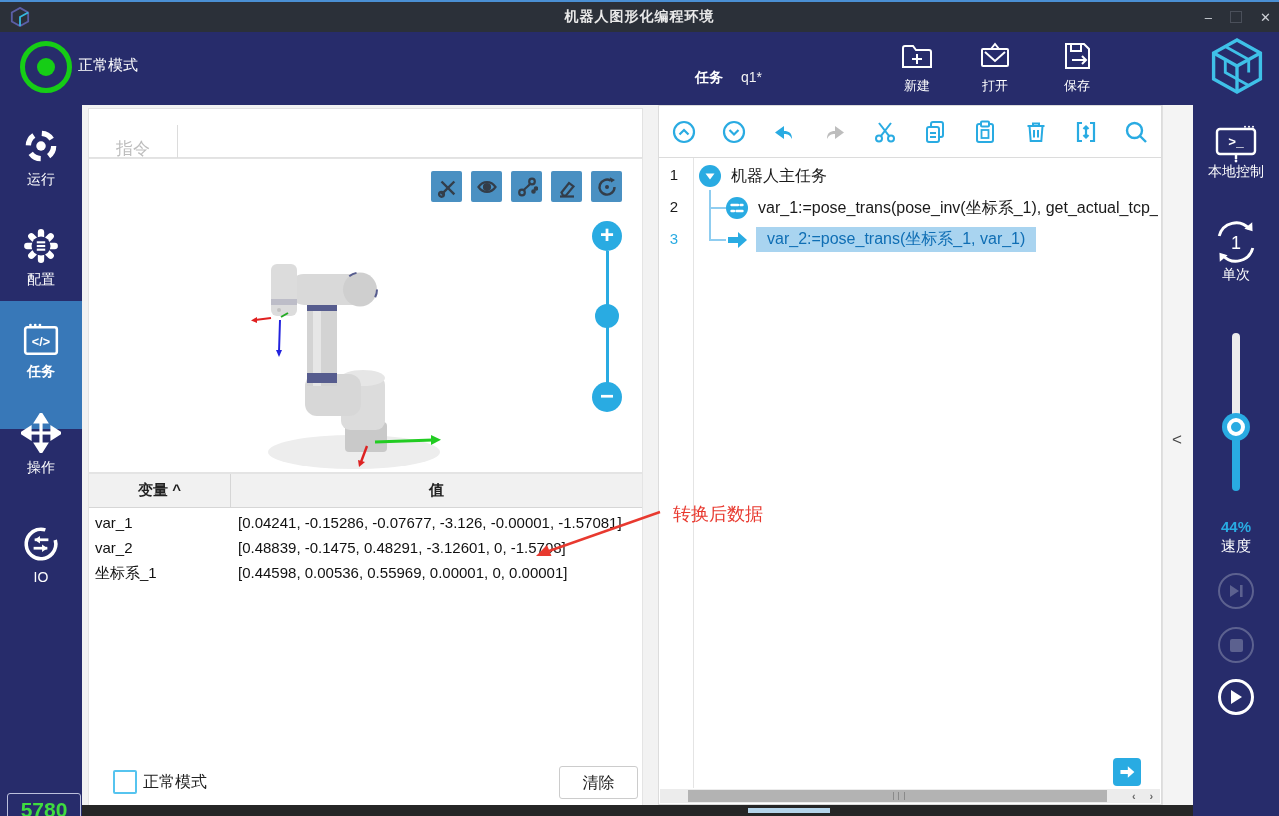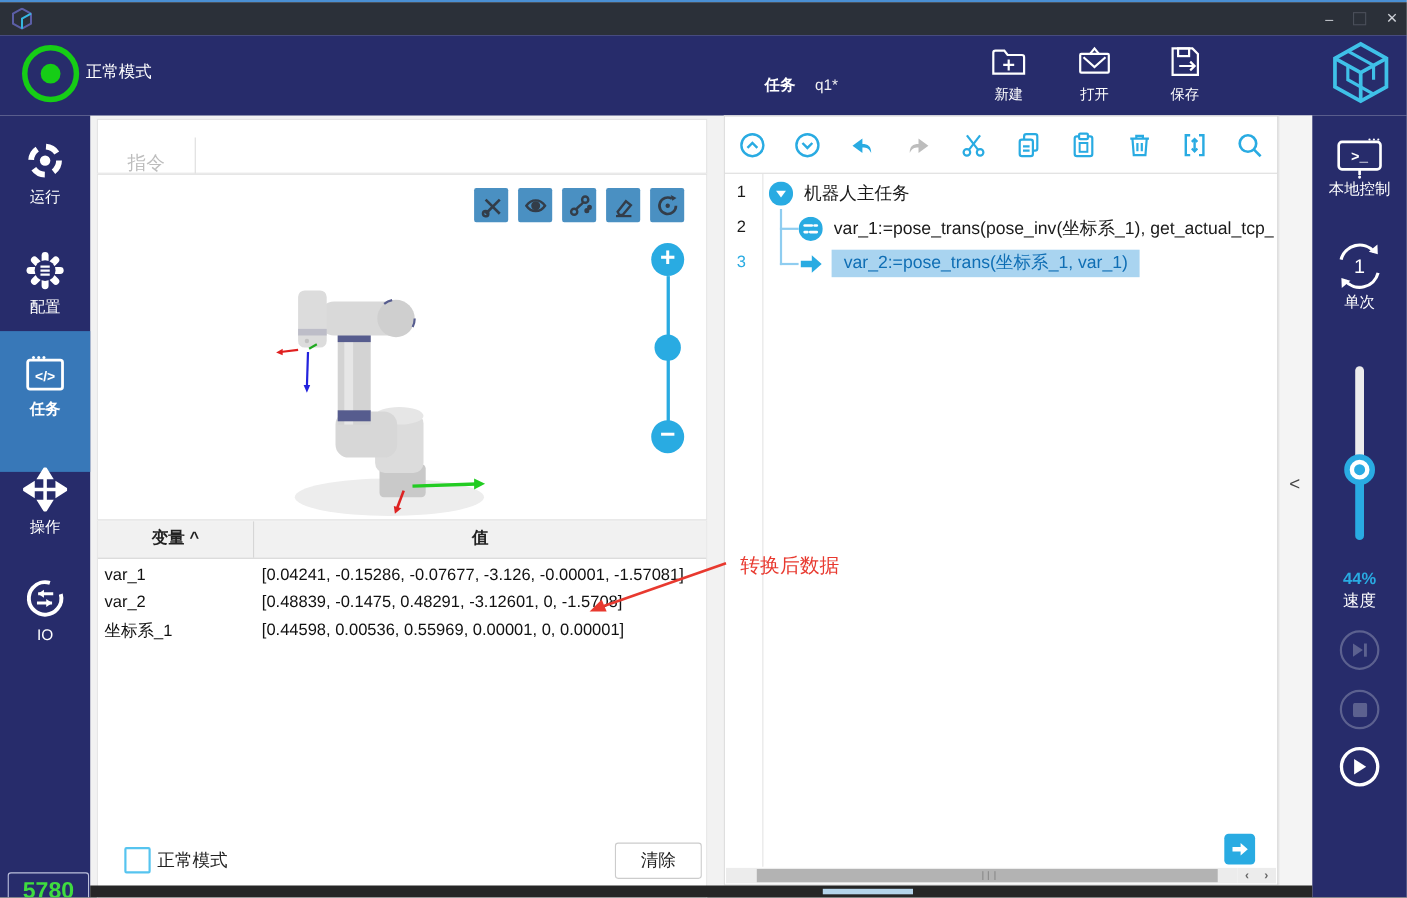--- a/index.html
+++ b/index.html
@@ -119,20 +119,21 @@
 <body>
 
 <div class="screen">
 
   <div class="topline"></div>
   <div class="titlebar">
     <svg class="abs" style="left:10px;top:5px" width="20" height="20" viewBox="0 0 40 44">
       <polygon points="20,2 38,12 38,32 20,42 2,32 2,12" fill="none" stroke="#5b5ea6" stroke-width="4"></polygon>
       <polyline points="38,12 20,22 20,42" fill="none" stroke="#35b8e0" stroke-width="4"></polyline>
     </svg>
+    <span class="win-title">机器人图形化编程环境</span>
     <div class="win-controls">
       <span>–</span>
       <span class="win-max"></span>
       <span>✕</span>
     </div>
   </div>
 
   <div class="header">
     <div class="mode-ind">
         <div class="dot"></div>
@@ -209,21 +210,21 @@
     <div class="side-item active" style="top:196px;height:106px;padding-top:22px">
       <svg width="38" height="34" viewBox="0 0 36 32">
         <rect x="3" y="4" width="30" height="25" rx="2" fill="none" stroke="#fff" stroke-width="2.4"></rect>
         <circle cx="8" cy="1.8" r="1.3" fill="#fff"></circle>
           <circle cx="12.5" cy="1.8" r="1.3" fill="#fff"></circle>
           <circle cx="17" cy="1.8" r="1.3" fill="#fff"></circle>
         <text x="18" y="22" text-anchor="middle" font-size="12" font-weight="bold" fill="#fff" font-family="'Liberation Sans',sans-serif">&lt;/&gt;</text>
       </svg>
       <div class="slabel" style="font-weight:bold">任务</div>
     </div>
-    <div class="side-item" style="top:312px;height:84px;padding-top:8px">
+    <div class="side-item" style="top:300px;height:84px;padding-top:8px">
       <svg width="40" height="40" viewBox="0 0 40 40" stroke="#fff" stroke-width="3.2" fill="#fff">
         <line x1="20" y1="8" x2="20" y2="32"></line>
           <line x1="8" y1="20" x2="32" y2="20"></line>
         <polygon points="20,1 15,9 25,9"></polygon>
           <polygon points="20,39 15,31 25,31"></polygon>
         <polygon points="1,20 9,15 9,25"></polygon>
           <polygon points="39,20 31,15 31,25"></polygon>
       </svg>
       <div class="slabel">操作</div>
     </div>

